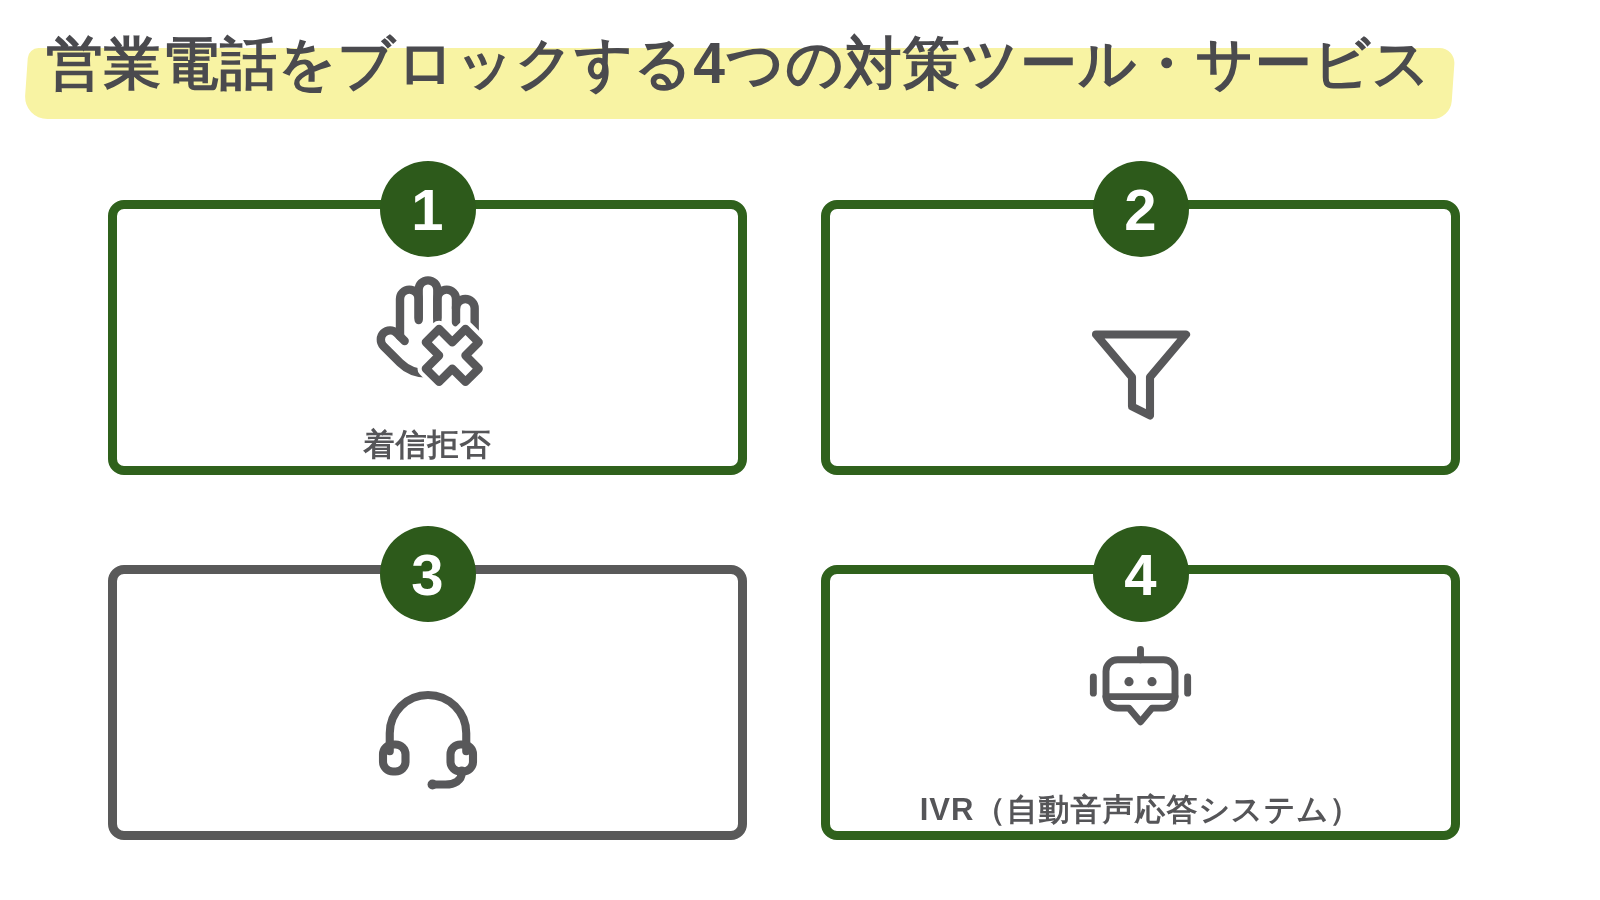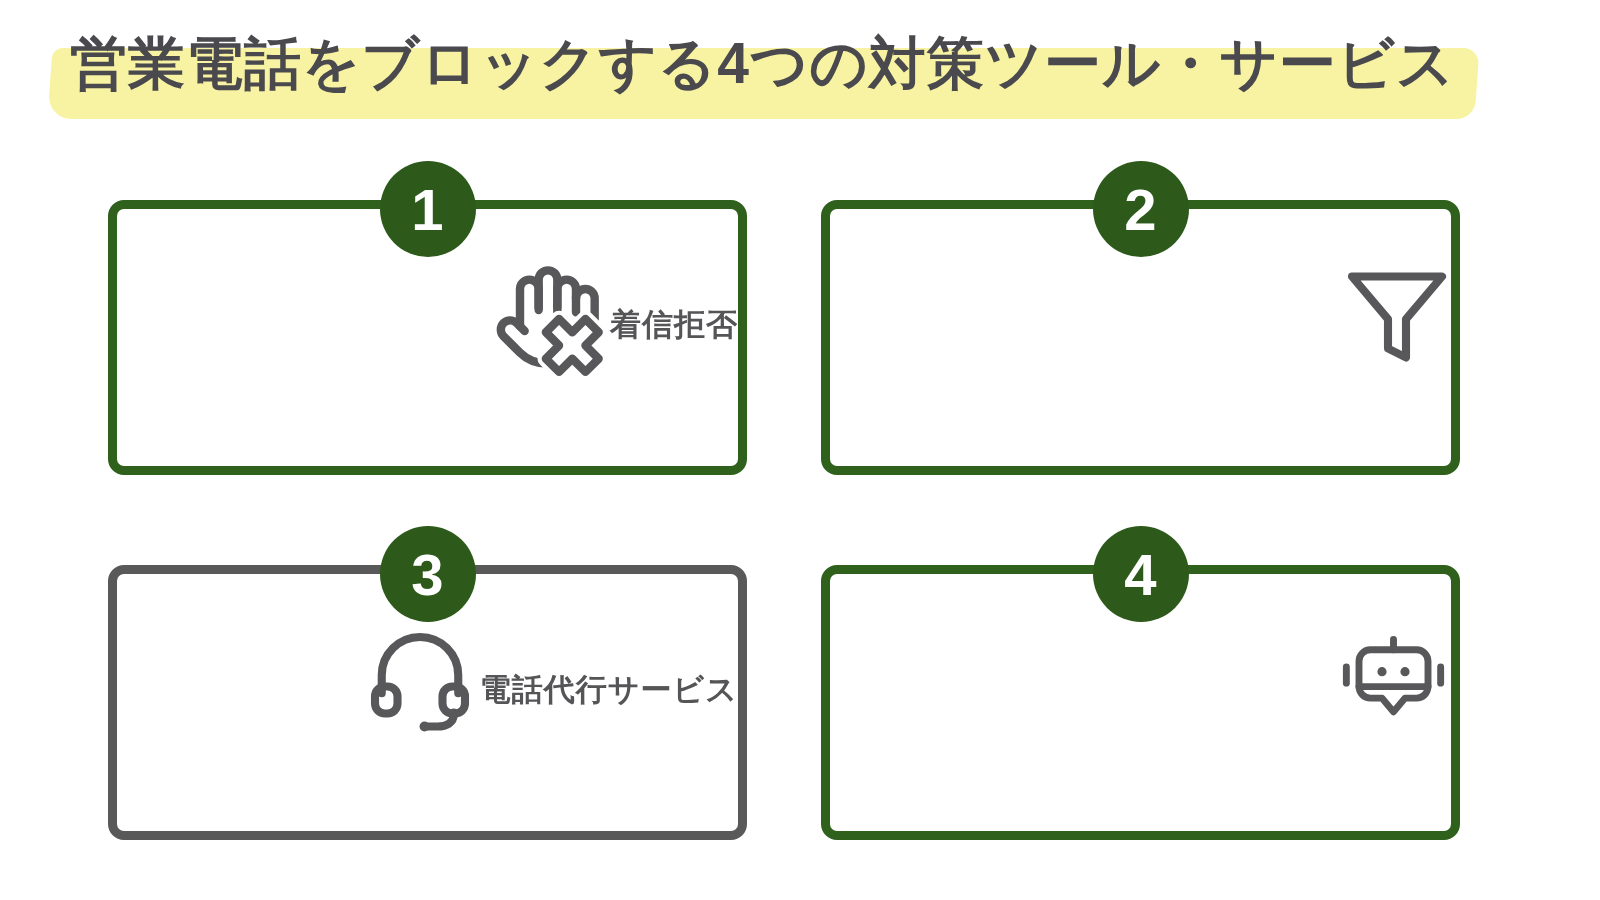--- a/index.html
+++ b/index.html
@@ -8,21 +8,21 @@
     position: relative;
     background: #ffffff;
     overflow: hidden;
     font-family: "Liberation Sans", "DejaVu Sans", sans-serif;
   }
 
   
   .title-wrap {
     position: absolute;
     top: 22px;
-    left: 64px;
+    left: 40px;
     display: inline-block;
   }
   .title {
     position: relative;
     display: inline-block;
     font-size: 57px;
     font-weight: 800;
     letter-spacing: 1px;
     color: #4A4A4E;
     line-height: 1.45;
@@ -73,23 +73,23 @@
     font-size: 58px;
     font-weight: 700;
     display: flex;
     align-items: center;
     justify-content: center;
     z-index: 2;
   }
   .card-inner {
     height: 100%;
     display: flex;
+    flex-direction: column;
     align-items: center;
     justify-content: flex-end;
-    padding-bottom: 26px;
     gap: 6px;
   }
   .card-icon {
     height: 150px;
     display: flex;
     align-items: center;
     justify-content: center;
     color: #58585A;
     margin-bottom: 16px;
   }
@@ -155,36 +155,36 @@
     <div class="card-inner">
       <div class="card-icon">
         <svg viewBox="0 0 24 24" width="108" height="108" fill="none" stroke="currentColor" stroke-width="1.8" stroke-linecap="round" stroke-linejoin="round" aria-hidden="true">
           <path d="M3.5 14.5v-4a8.5 8.5 0 0 1 17 0v4"></path>
           <rect x="2" y="13" width="5" height="6" rx="2.2"></rect>
           <rect x="17" y="13" width="5" height="6" rx="2.2"></rect>
           <path d="M19.5 18.8v.5c0 1.7-1.6 2.6-3.6 2.6h-2.6"></path>
           <circle cx="13" cy="21.9" r="1.1" fill="currentColor" stroke="none"></circle>
         </svg>
       </div>
-      <div class="card-label">電話代行サービス</div>
     </div>
   </div>
 
   <div class="card" style="border-color: rgb(47, 97, 28);">
     <div class="badge" style="background-color: rgb(45, 90, 27);">
       <span>4</span>
     </div>
     <div class="card-inner">
       <div class="card-icon">
         <svg viewBox="0 0 50 46" width="115" height="106" fill="none" stroke="currentColor" stroke-width="3" stroke-linecap="round" stroke-linejoin="round" aria-hidden="true">
           <path d="M25 9V4.5"></path>
           <path d="M4.5 16.5v7"></path>
           <path d="M45.5 16.5v7"></path>
           <path d="M15 9h20a5 5 0 0 1 5 5v11a5 5 0 0 1-5 5h-5l-5 6-5-6h-5a5 5 0 0 1-5-5V14a5 5 0 0 1 5-5z"></path>
           <path d="M10 25h30"></path>
           <circle cx="20" cy="18.5" r="2" fill="currentColor" stroke="none"></circle>
           <circle cx="30" cy="18.5" r="2" fill="currentColor" stroke="none"></circle>
         </svg>
       </div>
+      <div class="card-label">IVR（自動音声応答システム）</div>
     </div>
   </div>
 
 </div>
 
 </body></html>

